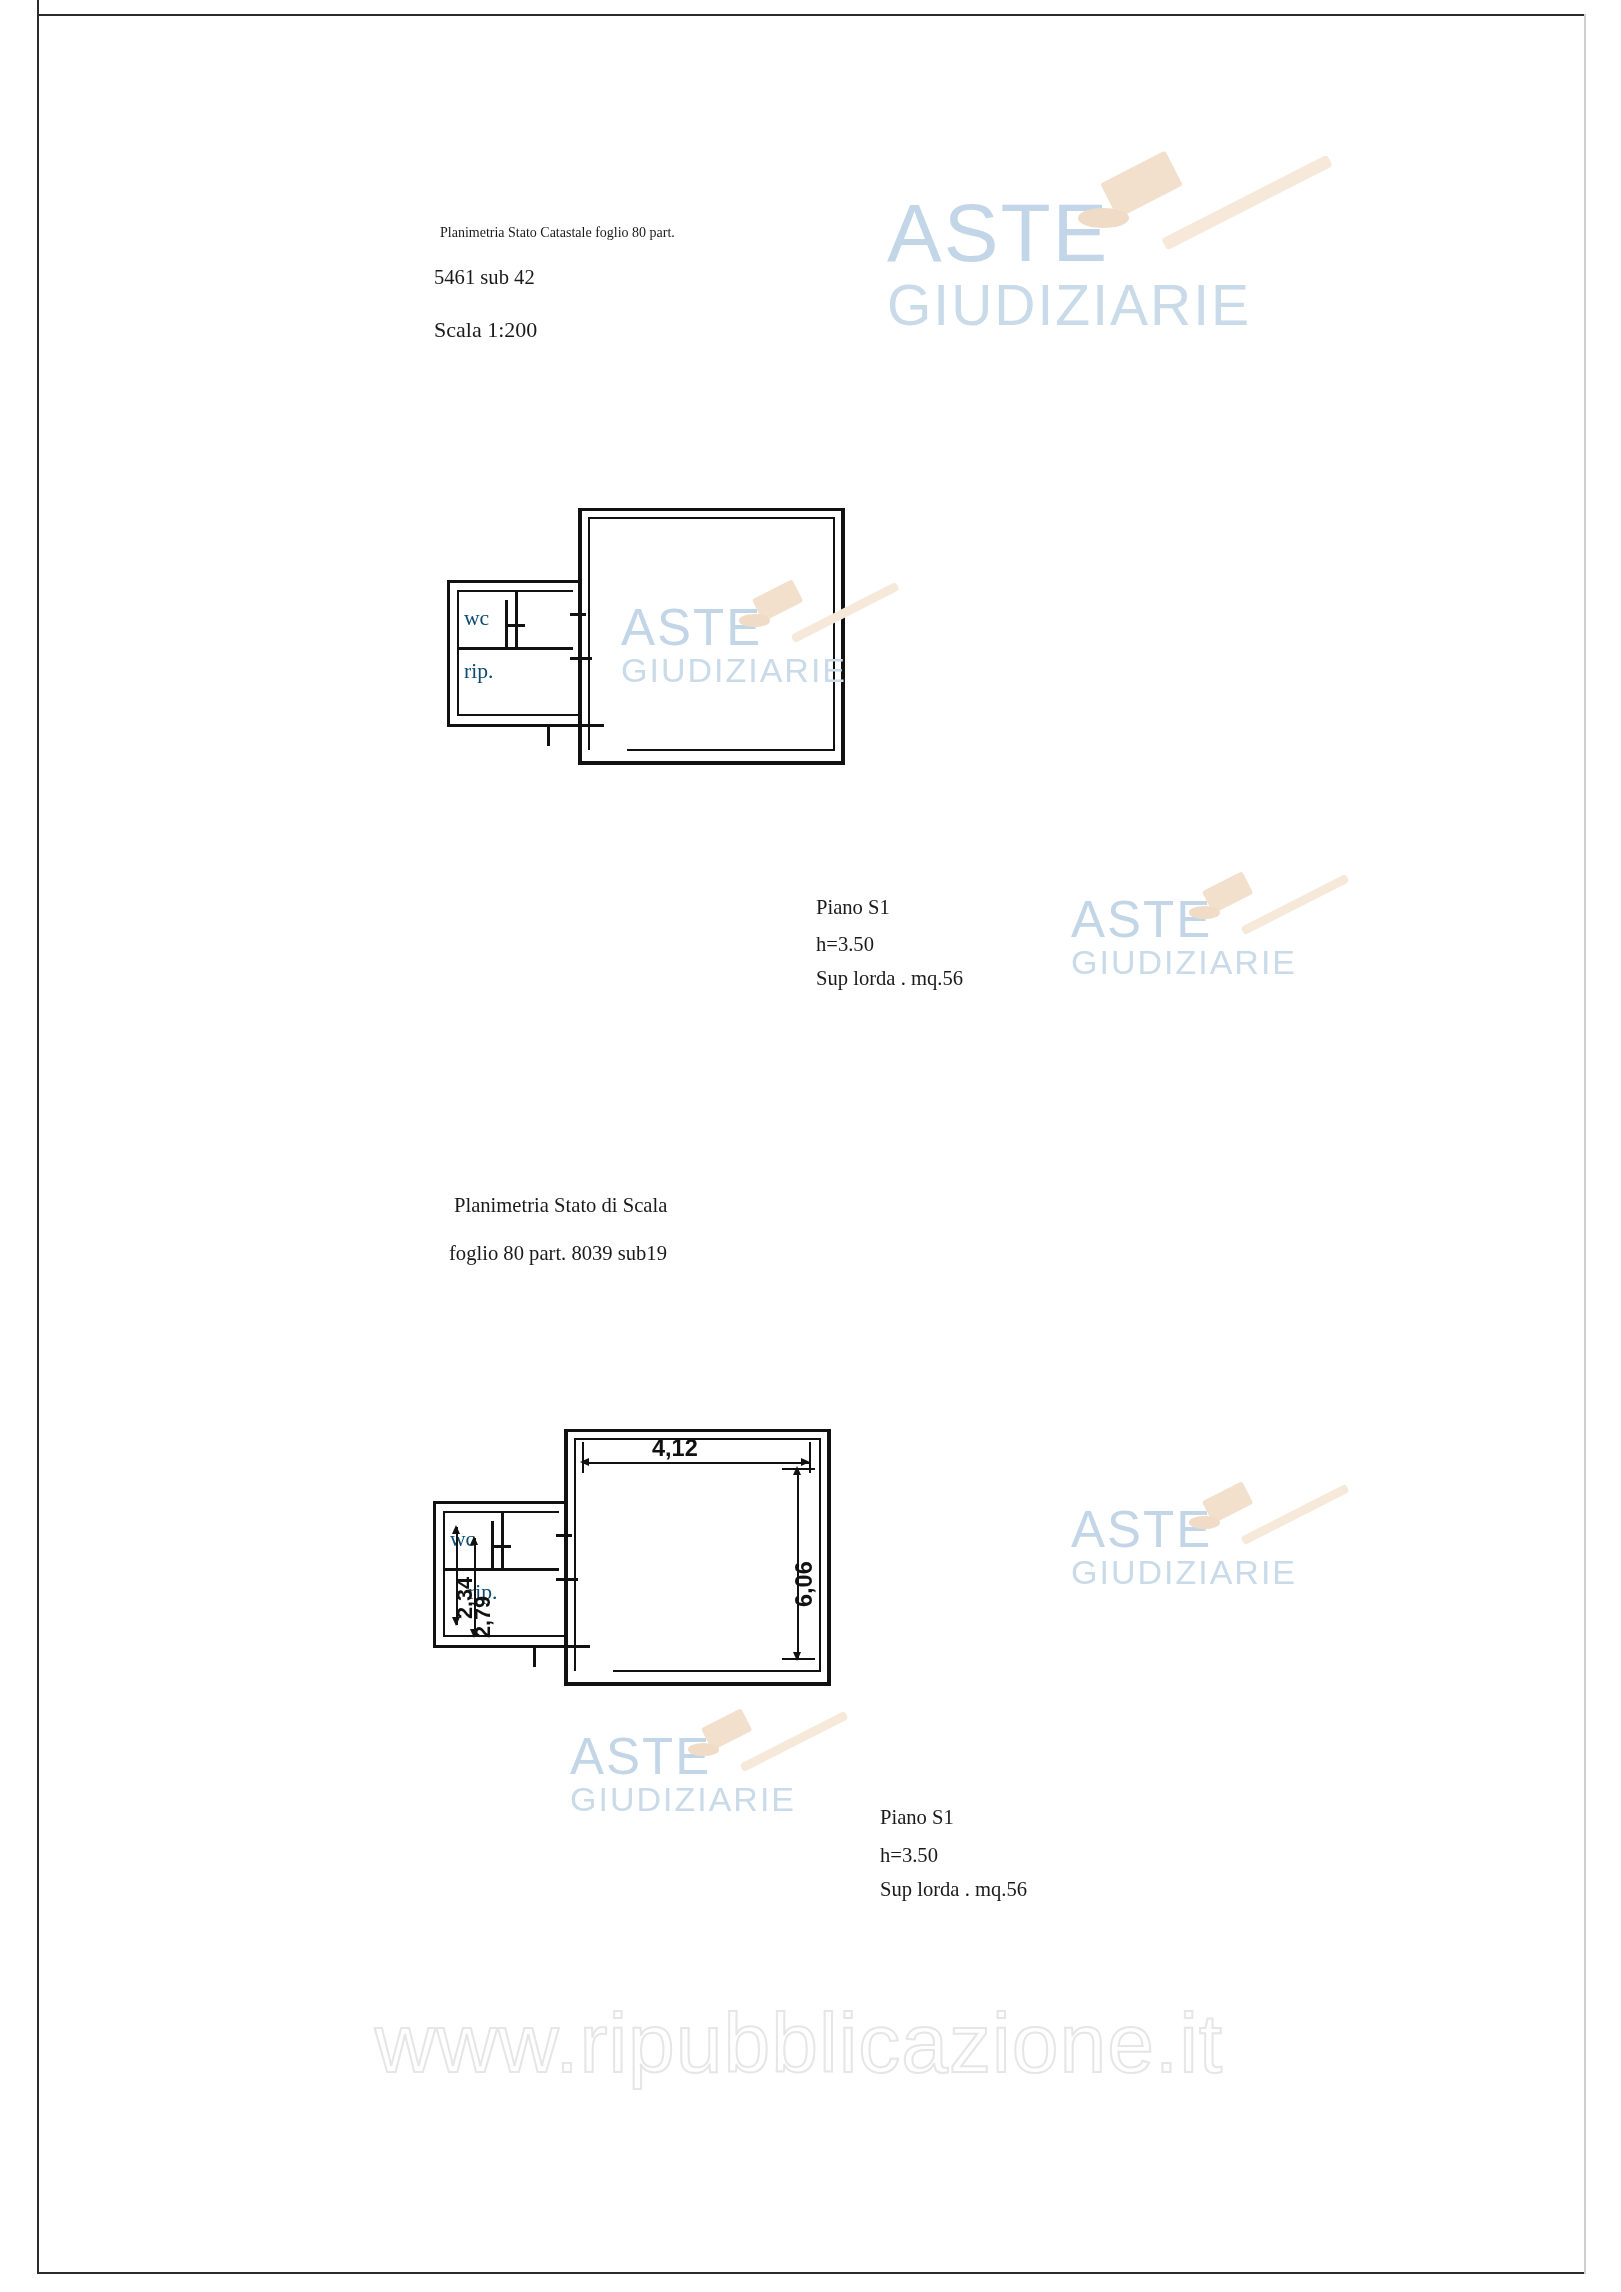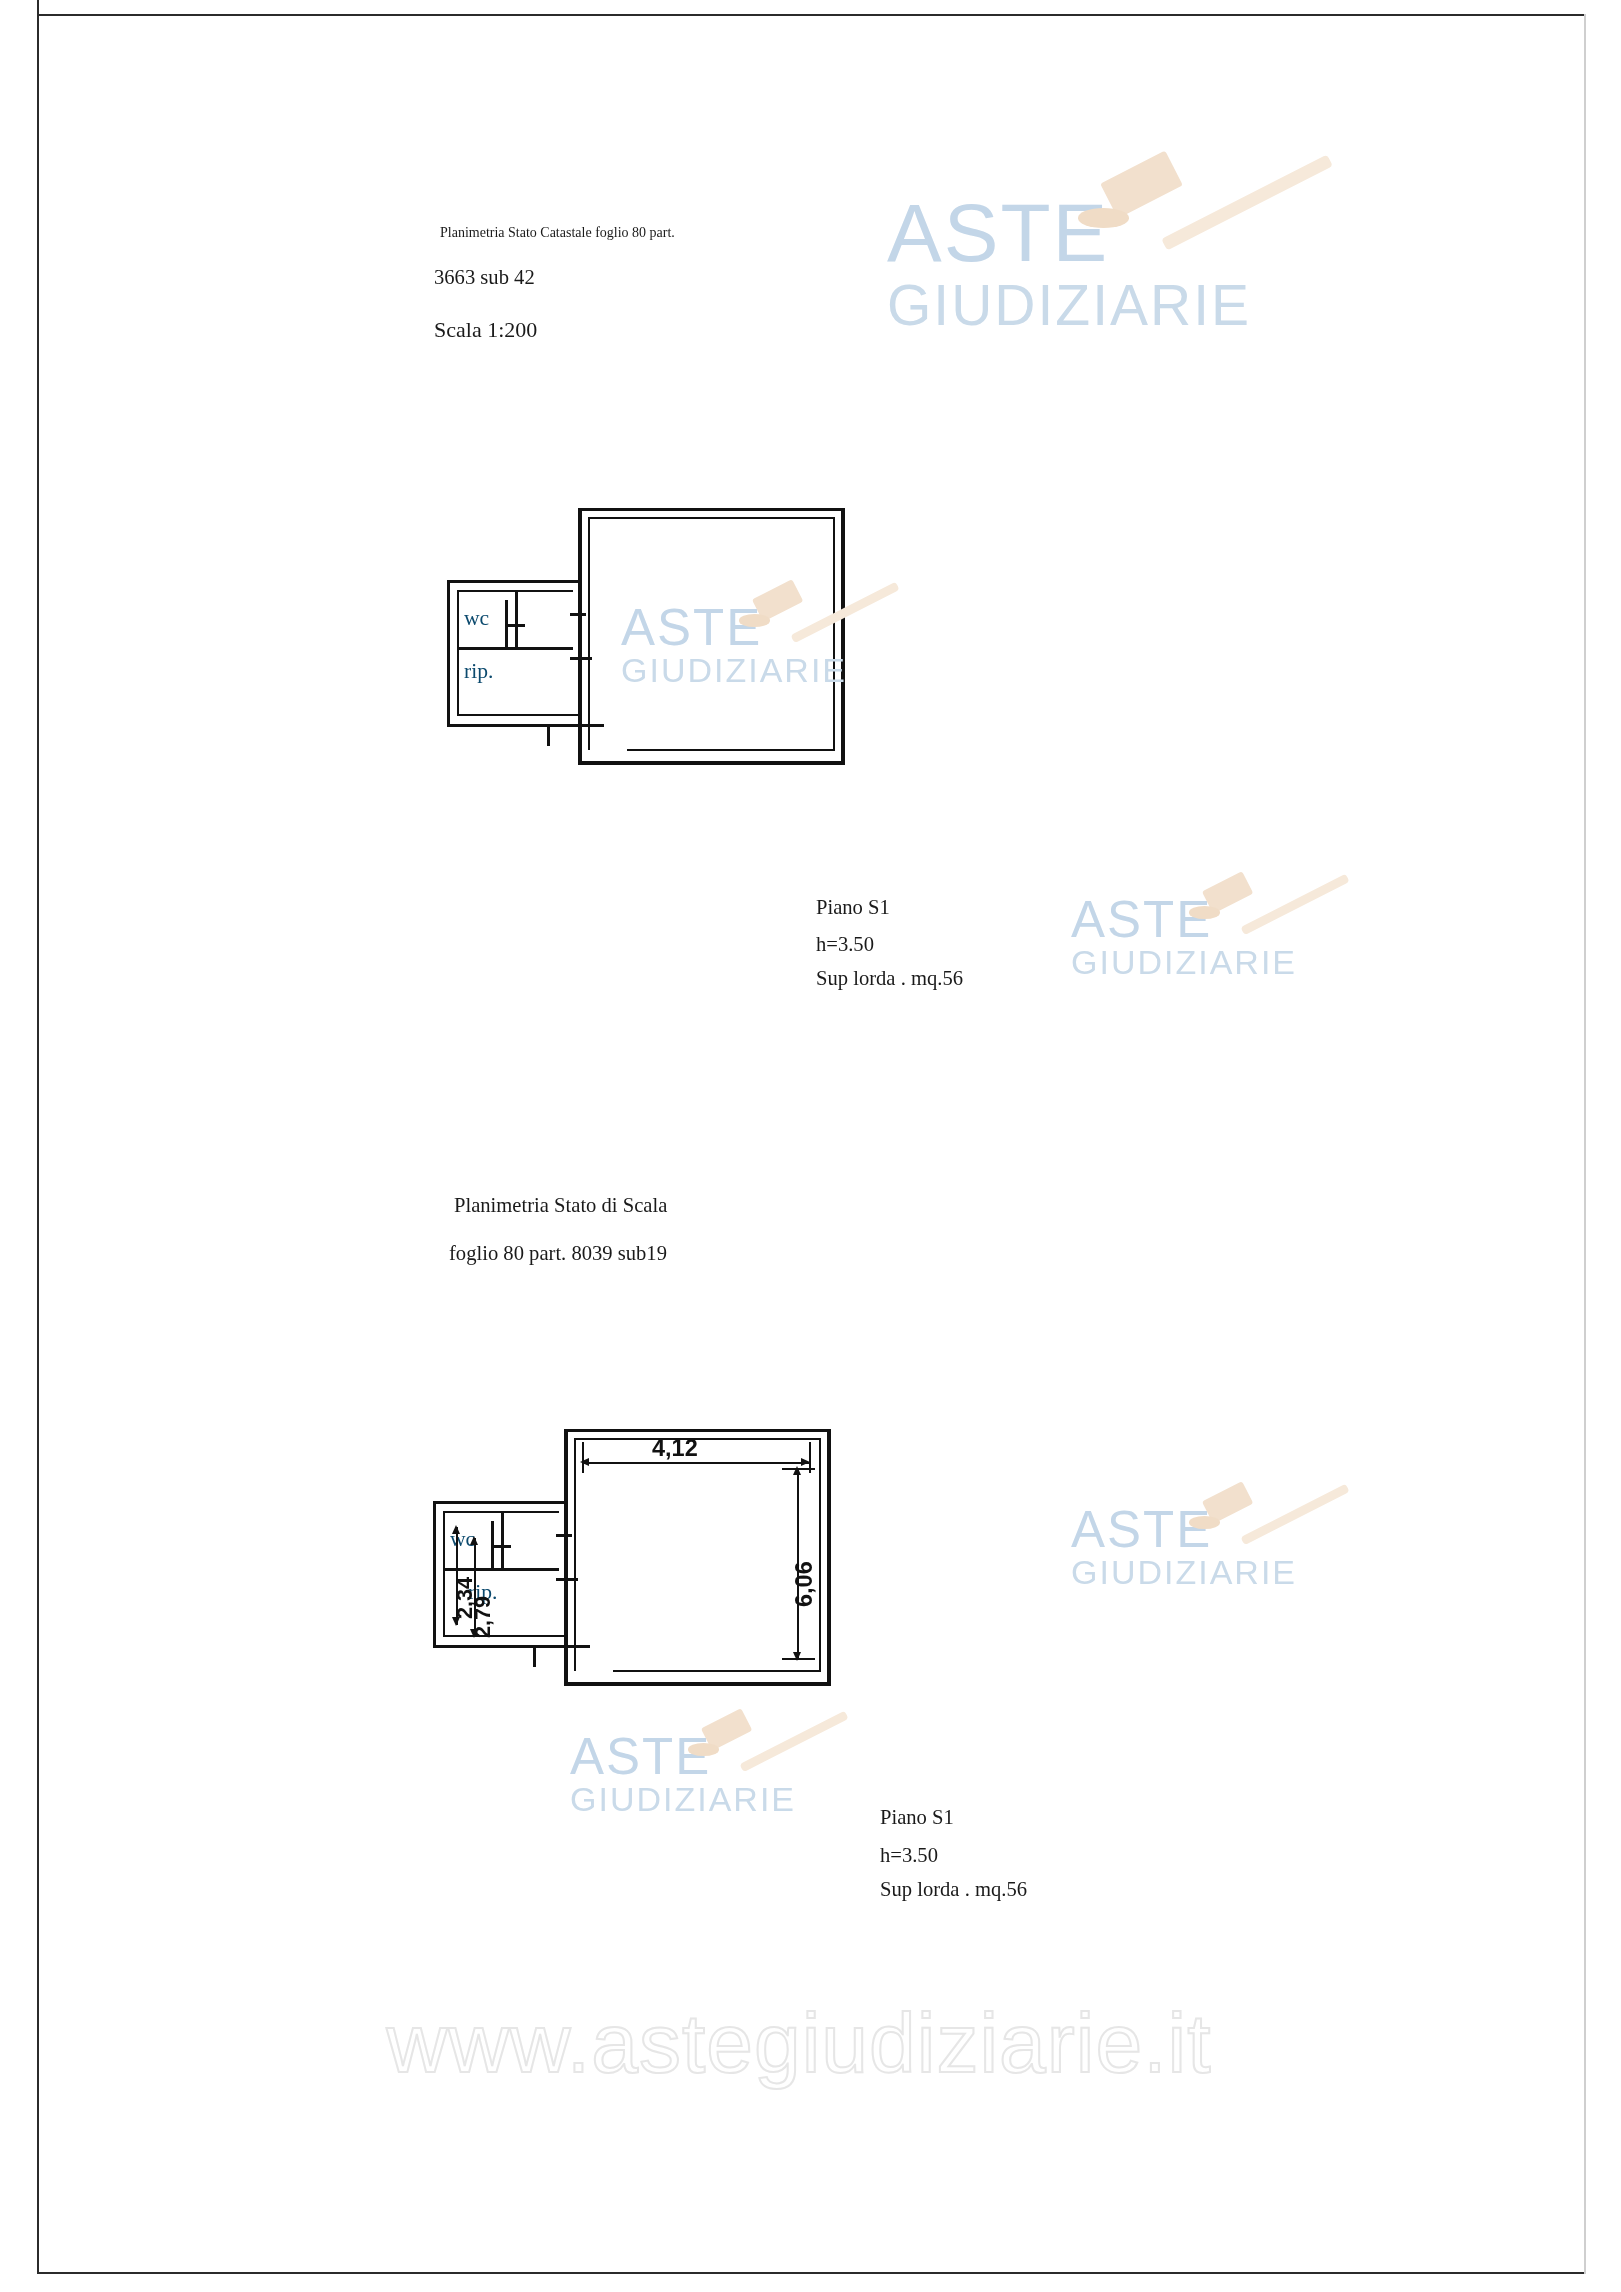--- a/index.html
+++ b/index.html
@@ -218,21 +218,21 @@
 <body>
 
 <div class="page">
 
   <div class="edge-left"></div>
   <div class="edge-top"></div>
   <div class="edge-bottom"></div>
   <div class="edge-right"></div>
 
   <div class="txt" id="title-catastale">Planimetria Stato Catastale foglio 80 part.</div>
-  <div class="txt" id="title-catastale-2">3663 sub 42</div>
+  <div class="txt" id="title-catastale-2">5461 sub 42</div>
   <div class="txt" id="scala">Scala 1:200</div>
 
   <div class="wm" id="wm1">
     <span class="aste">ASTE</span>
     <span class="giud">GIUDIZIARIE</span>
     <span class="gavel">
       <span class="handle" style="left:76px; top:39px; width:186px; height:12.7px;"></span>
       <span class="head" style="left:27.4px; top:7.8px; width:73px; height:39px;"></span>
       <span class="base" style="left:0px; top:51px; width:51px; height:19.6px;"></span>
     </span>
@@ -371,17 +371,17 @@
       <span class="handle" style="left:47px; top:23.5px; width:118px; height:8.8px;"></span>
       <span class="head" style="left:15.7px; top:3.9px; width:45px; height:24.5px;"></span>
       <span class="base" style="left:0px; top:30px; width:31px; height:12.7px;"></span>
     </span>
   </div>
 
   <div class="txt" id="piano-2">Piano S1</div>
   <div class="txt" id="h-2">h=3.50</div>
   <div class="txt" id="sup-2">Sup lorda . mq.56</div>
 
-  <div id="wm-url">www.astegiudiziarie.it</div>
+  <div id="wm-url">www.ripubblicazione.it</div>
 
 
 </div>
 
 
 </body></html>

